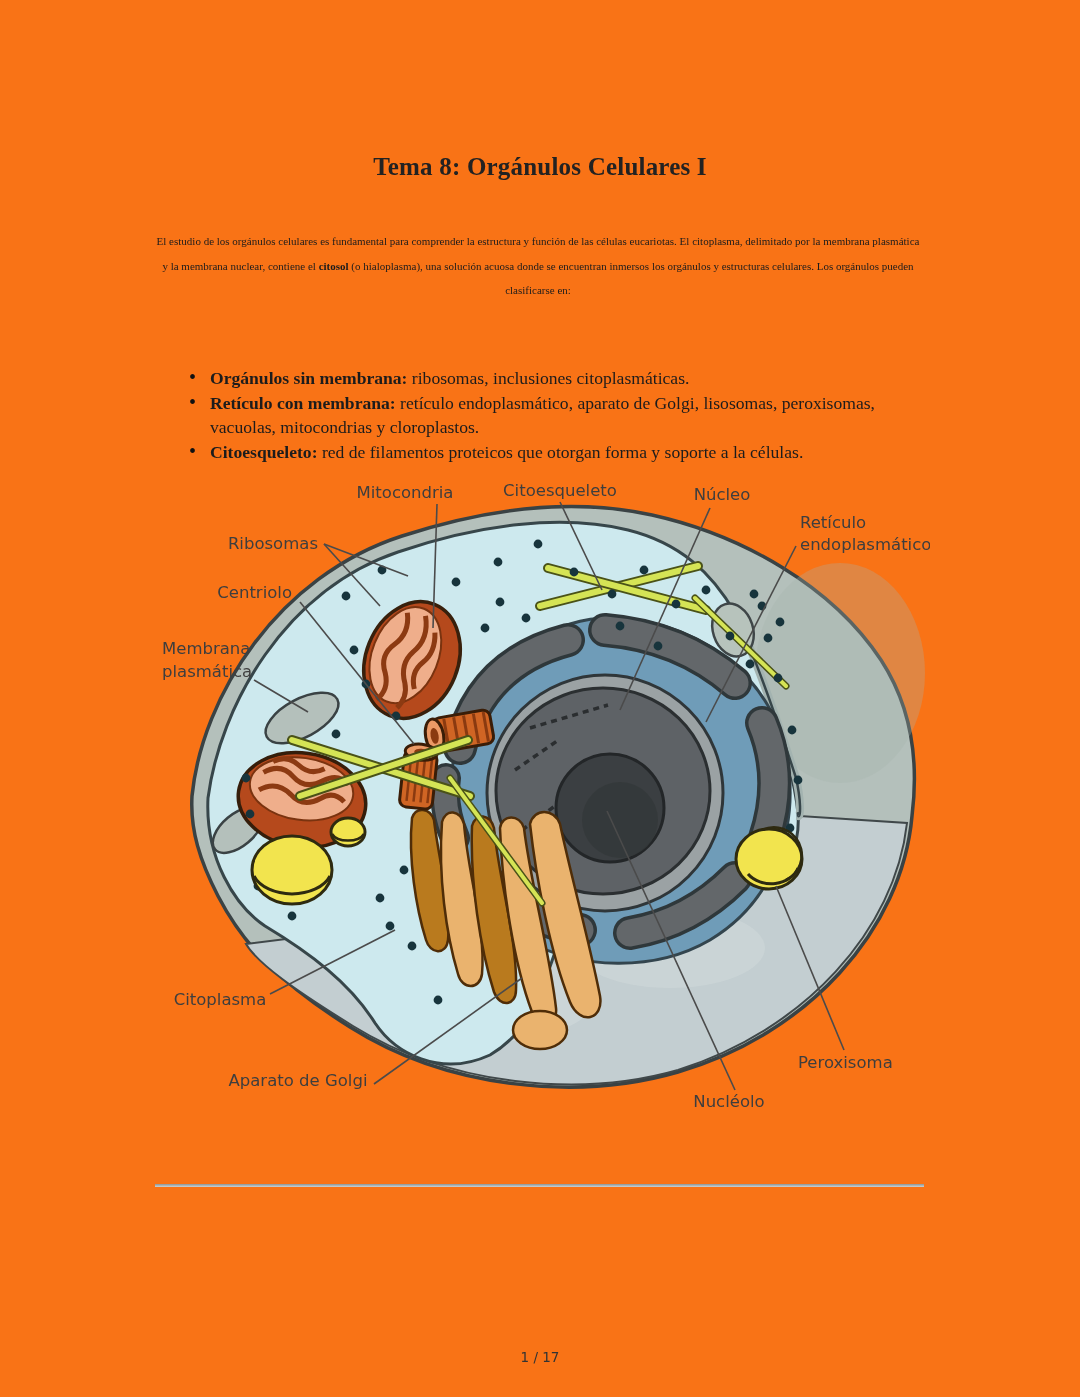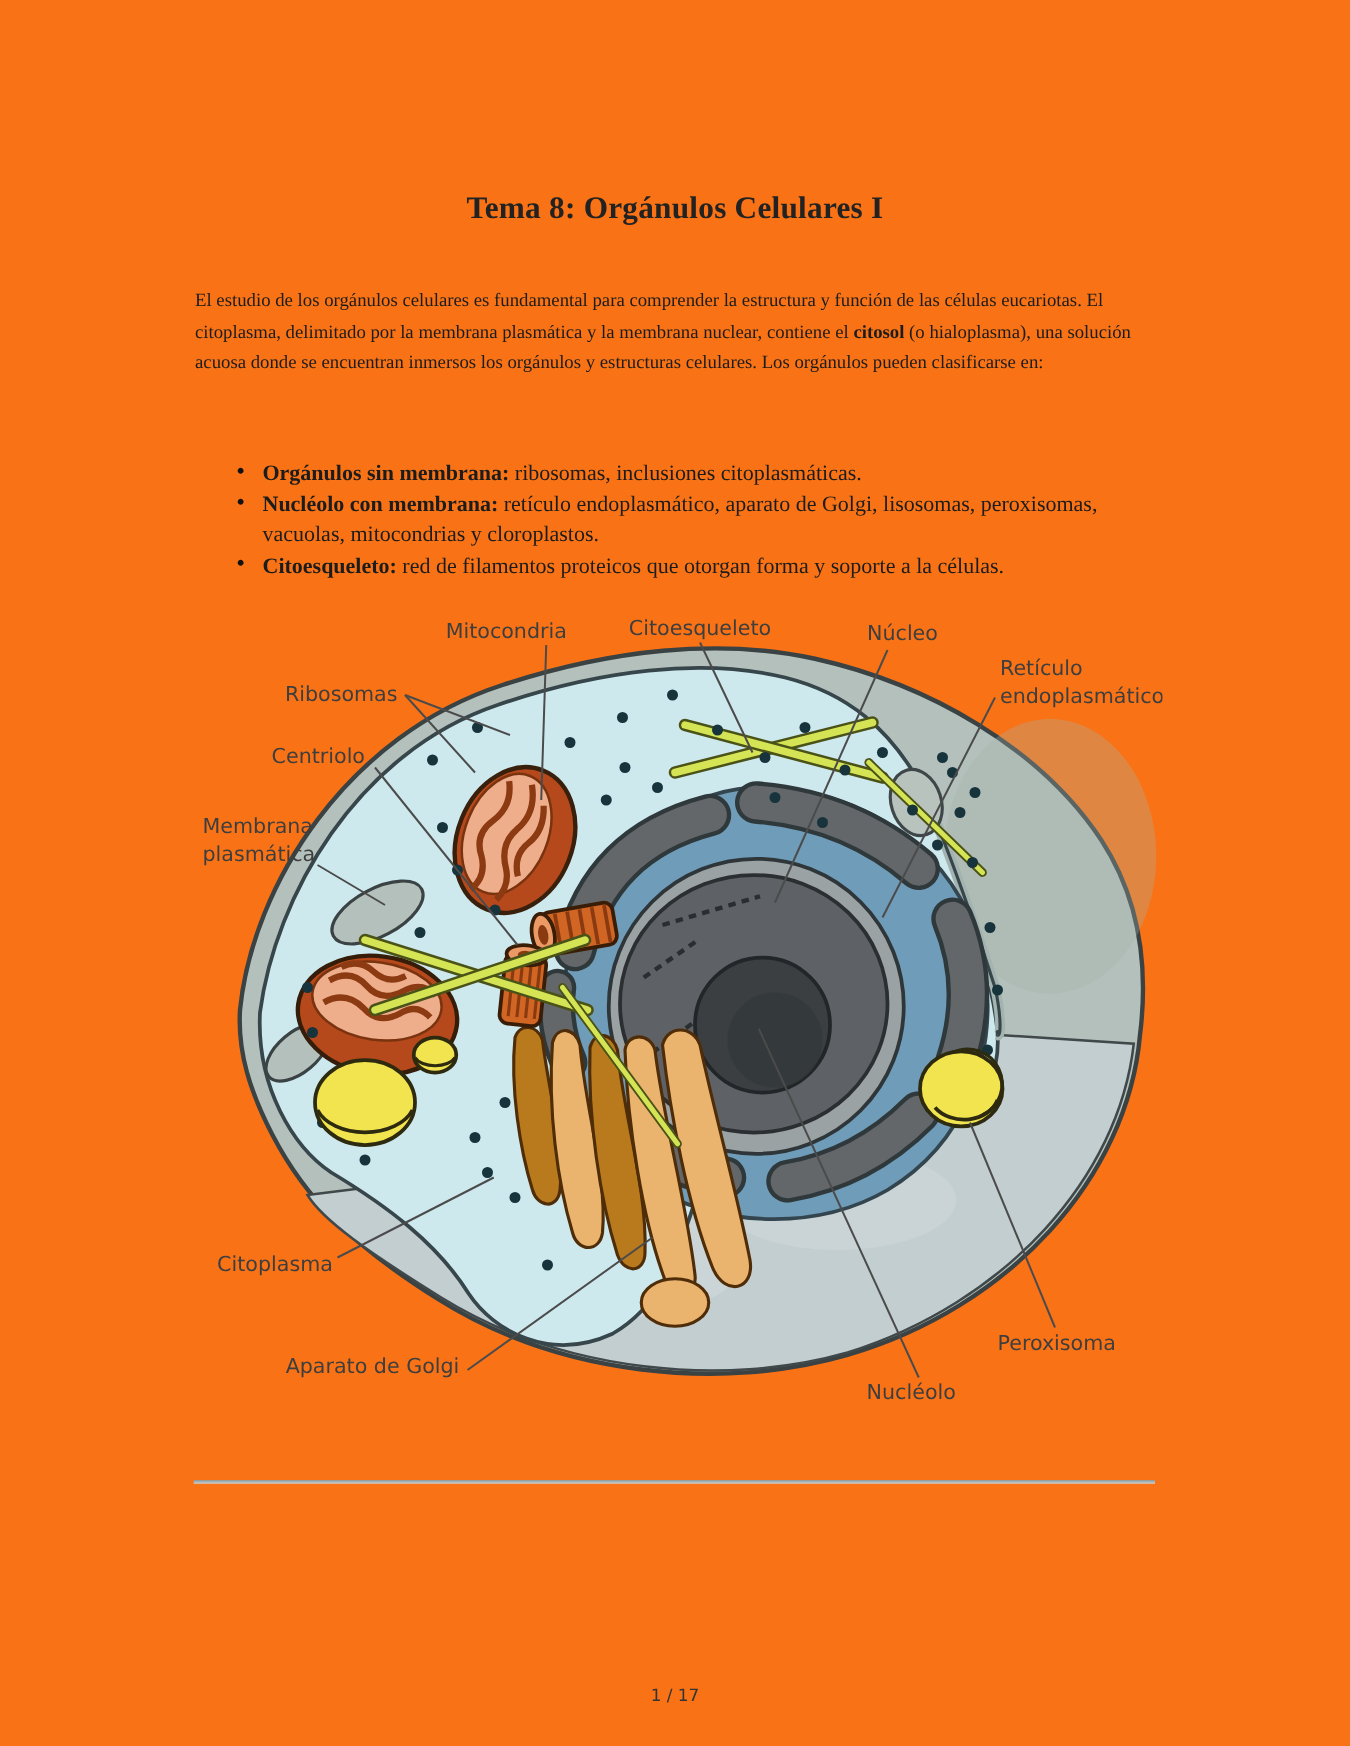--- a/index.html
+++ b/index.html
@@ -16,36 +16,36 @@
     text-align:center;
     font-size:25px;font-weight:700;color:#222222;
     letter-spacing:.2px;
   }
   .doc-heading{
     position:absolute;left:156px;top:196px;
     font-size:21.5px;font-weight:700;color:#1e1e1e;
   }
   .doc-para{
     position:absolute;left:156px;top:229px;width:764px;
-    font-size:15px;line-height:24.6px;color:#1c1c1c;
-    text-align:left;
+    font-size:11px;line-height:24.6px;color:#1c1c1c;
+    text-align:center;
   }
   .doc-list{
     position:absolute;left:188px;top:366px;width:732px;
     margin:0;padding:0;list-style:none;
     font-size:17.6px;line-height:24.6px;
   }
   .doc-list li{position:relative;padding-left:22px;margin:0;}
   .doc-list li::before{
     content:"\2022";
     position:absolute;left:1px;top:-1px;
     font-size:20px;color:#111;
   }
   .b{font-weight:700;}
-  .fig{position:absolute;left:150px;top:490px;width:780px;height:645px;}
+  .fig{position:absolute;left:150px;top:478px;width:780px;height:645px;}
   .fig svg{display:block;width:780px;height:645px;}
   .fig text.label{
     font-family:"DejaVu Sans", sans-serif;
     font-size:16.5px;fill:#3e3e3e;
   }
   .fig-caption{
     position:absolute;left:156px;top:1146px;width:770px;
     font-size:17px;font-style:italic;color:#2d2d2d;
   }
   .rule{
@@ -64,21 +64,21 @@
 
 <div class="page">
 
   <div class="doc-title">Tema 8: Orgánulos Celulares I</div>
 
 
   <div class="doc-para"><span>El estudio de los orgánulos celulares es fundamental para comprender la estructura y función de las células eucariotas. El citoplasma, delimitado por la membrana plasmática y la membrana nuclear, contiene el </span><span class="b">citosol</span><span> (o hialoplasma), una solución acuosa donde se encuentran inmersos los orgánulos y estructuras celulares. Los orgánulos pueden clasificarse en:</span></div>
 
   <ul class="doc-list">
     <li><span class="b">Orgánulos sin membrana:</span><span> ribosomas, inclusiones citoplasmáticas.</span></li>
-    <li><span class="b">Nucléolo con membrana:</span><span> retículo endoplasmático, aparato de Golgi, lisosomas, peroxisomas, vacuolas, mitocondrias y cloroplastos.</span></li>
+    <li><span class="b">Retículo con membrana:</span><span> retículo endoplasmático, aparato de Golgi, lisosomas, peroxisomas, vacuolas, mitocondrias y cloroplastos.</span></li>
     <li><span class="b">Citoesqueleto:</span><span> red de filamentos proteicos que otorgan forma y soporte a la células.</span></li>
   </ul>
 
   <div class="fig">
     <svg viewBox="0 0 780 645">
 
       <g>
         <path d="M42,318 C52,218 128,98 252,58 C338,30 425,20 502,37 C592,57 682,108 731,182 C761,228 769,282 762,338 C752,452 658,556 528,594 C428,623 298,611 200,549 C130,505 94,468 68,418 C50,383 40,352 42,318 Z" fill="#b4c0bb" stroke="#3a4244" stroke-width="3.5"></path>
         <ellipse cx="690" cy="195" rx="85" ry="110" fill="#a6b3ad" opacity="0.30"></ellipse>
       </g>

